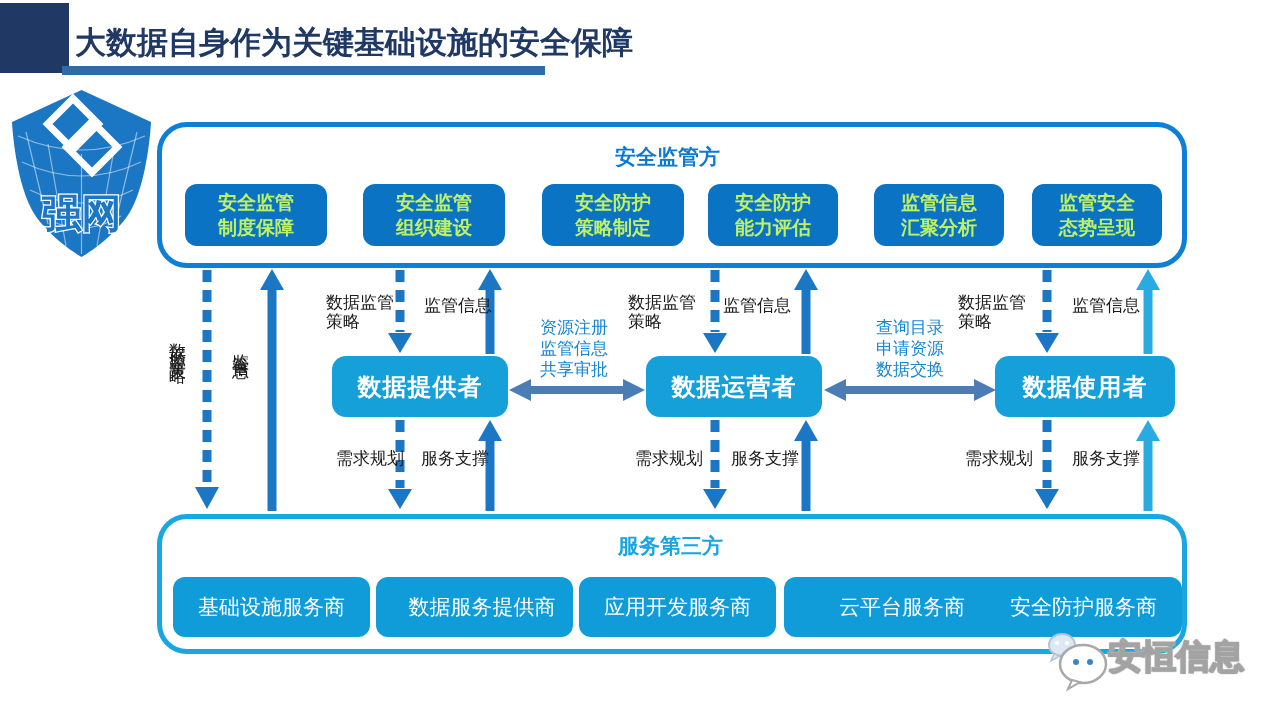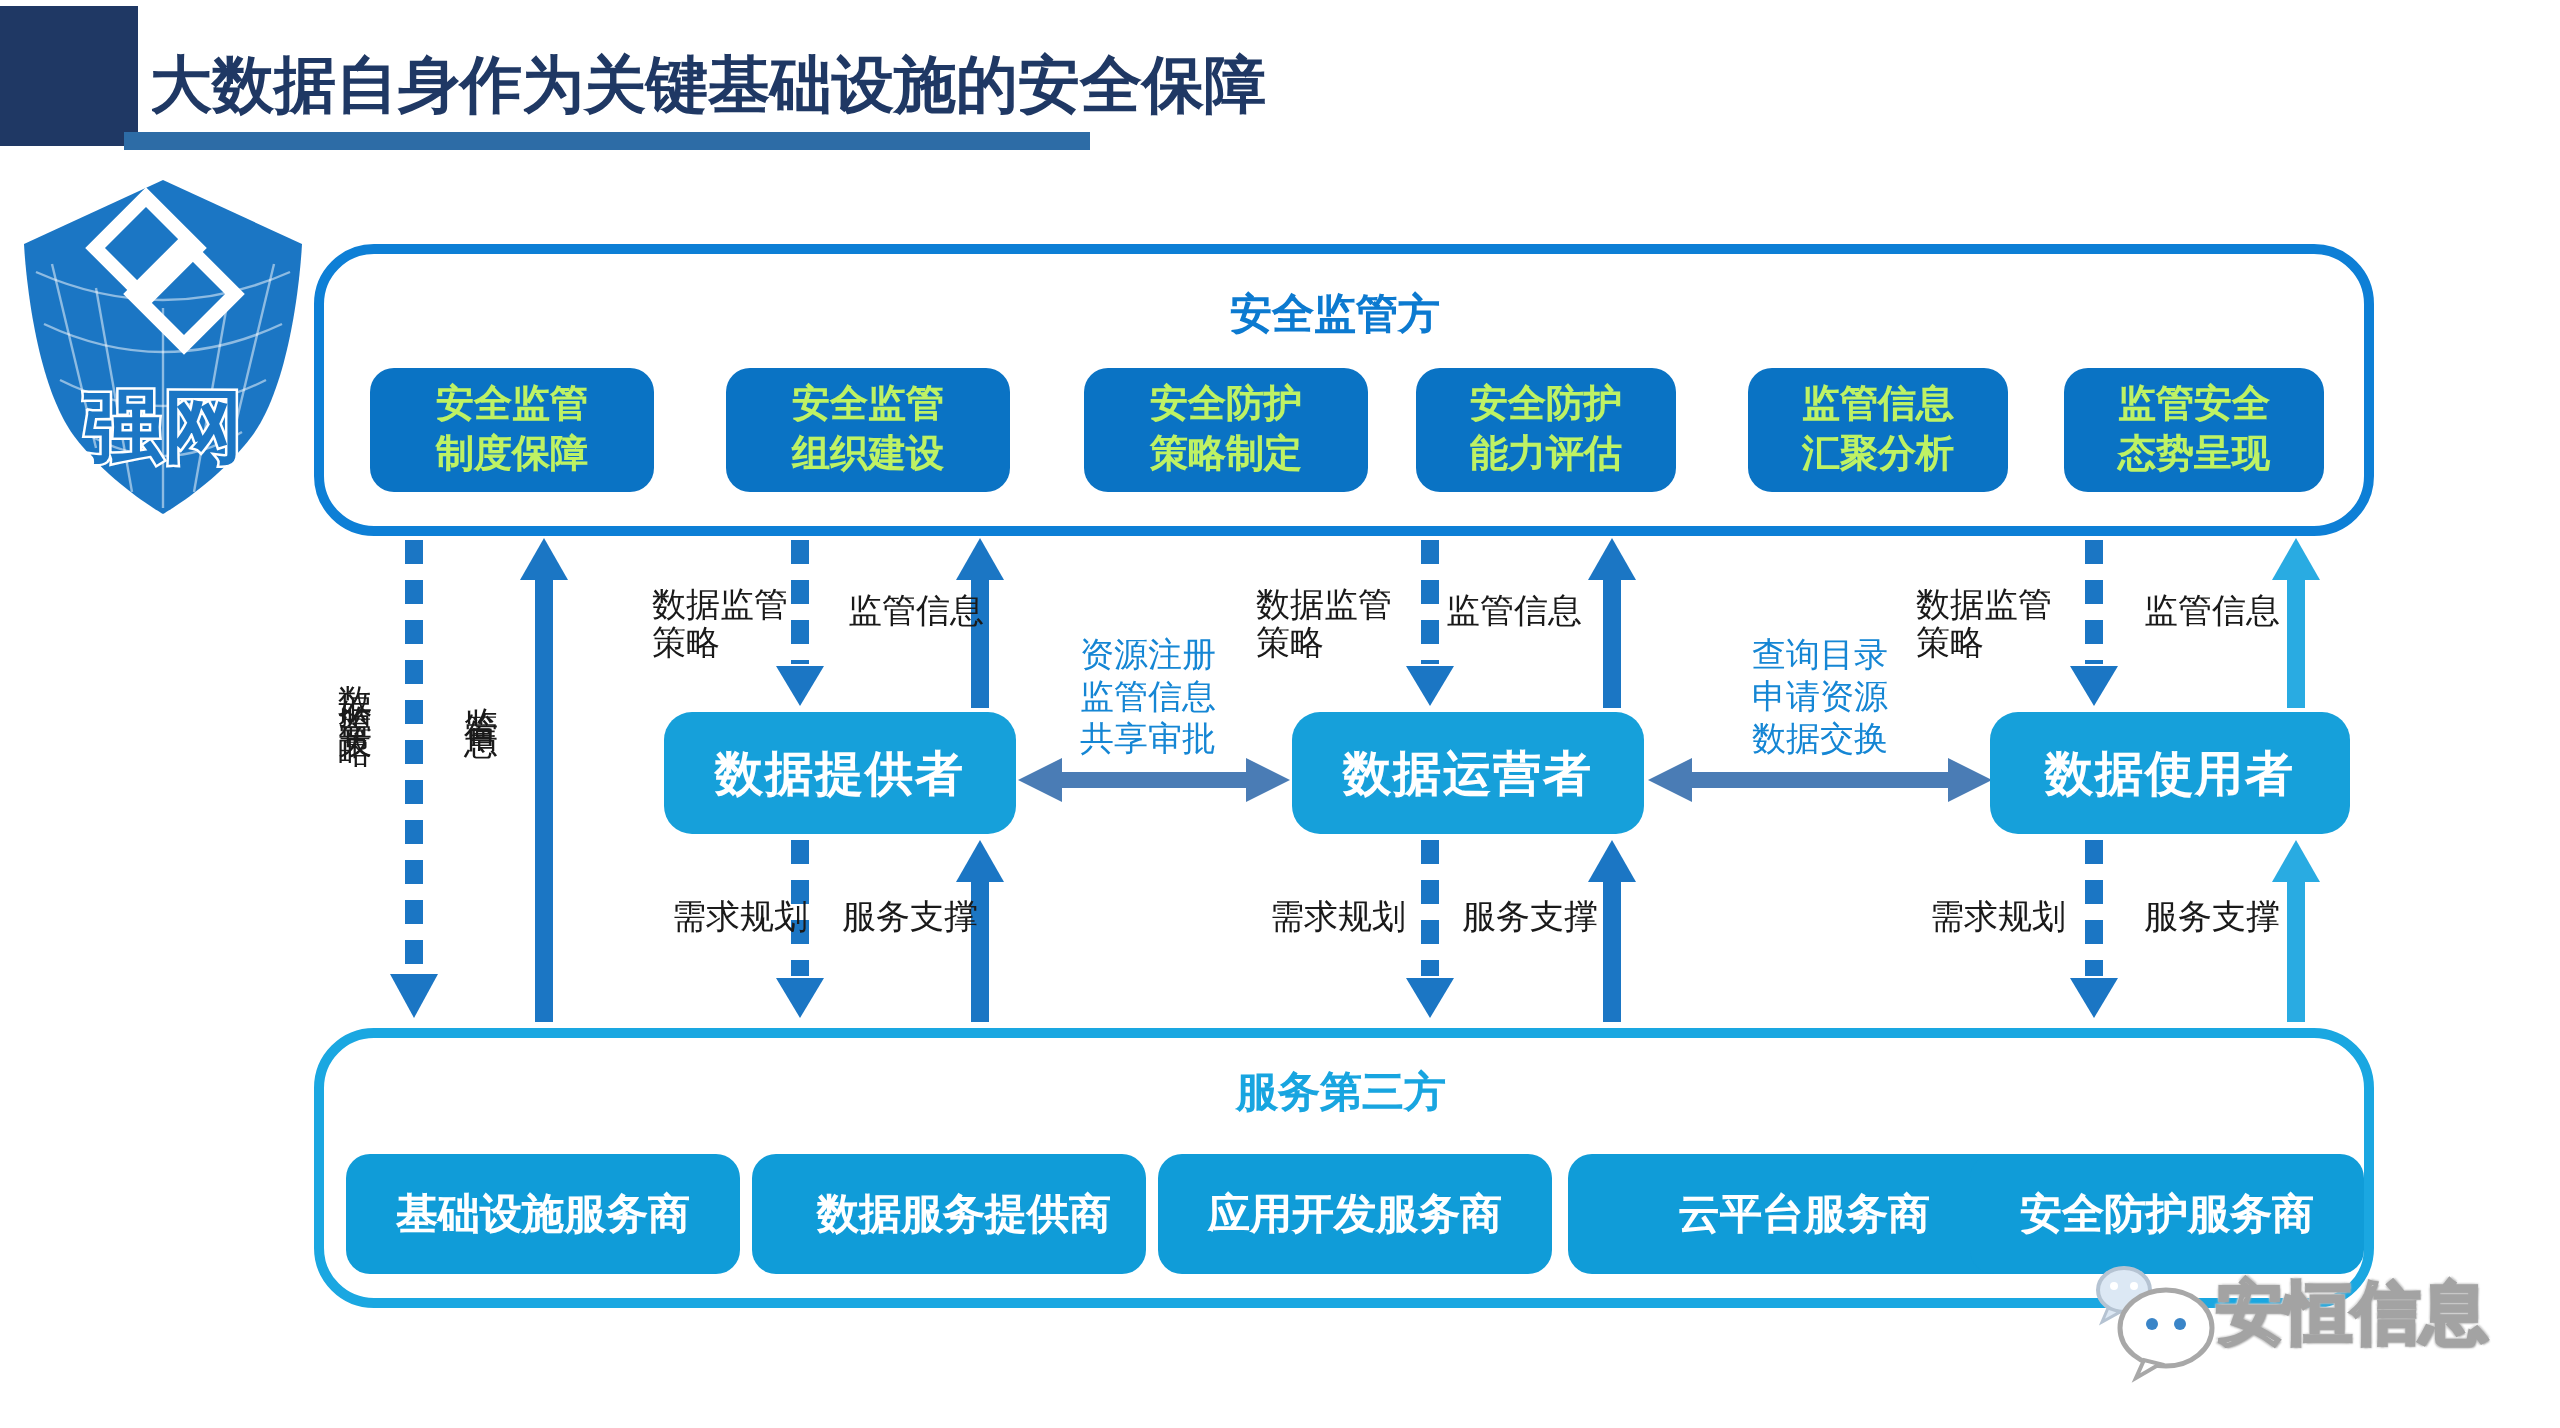--- a/index.html
+++ b/index.html
@@ -29,21 +29,21 @@
         font-weight:bold;font-size:19px;line-height:1.32;text-align:center;}
 
   
   .actor{top:356px;height:61px;background:#16a0da;color:#fff;border-radius:14px;
          display:flex;align-items:center;justify-content:center;
          font-weight:bold;font-size:24px;letter-spacing:1px;text-align:right;}
 
   
   .bbox{top:577px;height:60px;background:#109cd8;color:#fff;border-radius:12px;
         display:flex;align-items:center;justify-content:center;
-        font-weight:bold;font-size:21px;}
+        font-weight:normal;font-size:21px;}
 
   
   .lbl{color:#1a1a1a;font-size:17px;line-height:19px;text-align:center;white-space:nowrap;}
   .lbl2{color:#1a1a1a;font-size:17px;line-height:19px;text-align:left;}
   .vlbl{color:#1a1a1a;font-size:17px;writing-mode:vertical-rl;text-orientation:upright;
         letter-spacing:5px;line-height:20px;}
 
   
   .ex{color:#1586d4;font-size:17px;line-height:21px;text-align:center;width:88px;}
 

